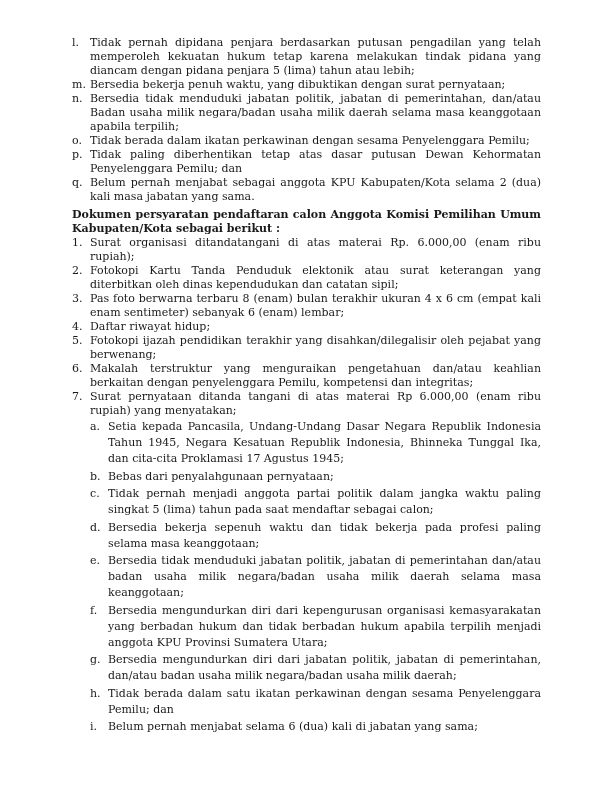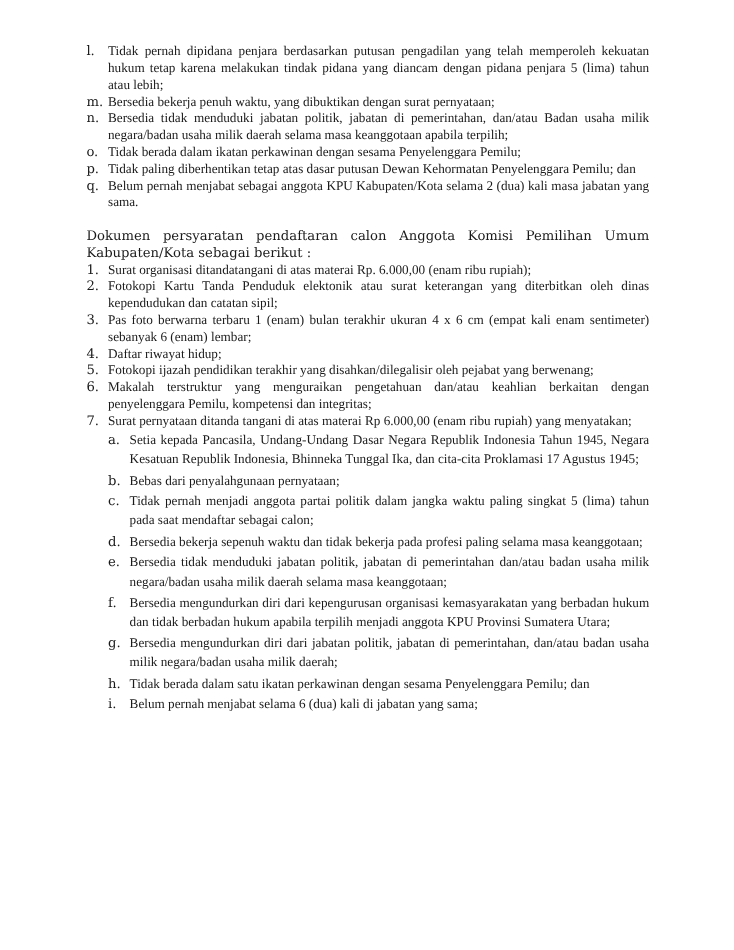--- a/index.html
+++ b/index.html
@@ -1,22 +1,22 @@
 <!DOCTYPE html>
 <html><head>
 <meta charset="utf-8">
 <style>
   html, body { margin: 0; padding: 0; background: #ffffff; }
   body { width: 612px; height: 792px; position: relative; overflow: hidden;
          font-family: "DejaVu Serif", "Liberation Serif", serif; color: #1a1a1a; }
   .page { position: absolute; left: 72px; top: 36px; width: 469px; font-size: 11px; line-height: 14px; }
   .item { display: flex; }
   .lbl { width: 18px; flex: none; }
-  .txt { flex: 1; text-align: justify; font-family: Liberation Serif, serif; }
-  .para { text-align: justify; margin-top: 14px; }
+  .txt { flex: 1; text-align: justify; }
+  .para { text-align: justify; margin-top: 4px; font-weight: bold; }
   .sub { margin-left: 18px; }
   .sub .item { line-height: 16px; margin-top: 1px; }
   .sub .item + .item { margin-top: 1.5px; }
 </style>
 </head>
 <body>
 
 <div class="page">
   <div>
     <div class="item">
@@ -51,21 +51,21 @@
     <div class="item">
         <span class="lbl">1.</span>
         <span class="txt">Surat organisasi ditandatangani di atas materai Rp. 6.000,00 (enam ribu rupiah);</span>
       </div>
     <div class="item">
         <span class="lbl">2.</span>
         <span class="txt">Fotokopi Kartu Tanda Penduduk elektonik atau surat keterangan yang diterbitkan oleh dinas kependudukan dan catatan sipil;</span>
       </div>
     <div class="item">
         <span class="lbl">3.</span>
-        <span class="txt">Pas foto berwarna terbaru 1 (enam) bulan terakhir ukuran 4 x 6 cm (empat kali enam sentimeter) sebanyak 6 (enam) lembar;</span>
+        <span class="txt">Pas foto berwarna terbaru 8 (enam) bulan terakhir ukuran 4 x 6 cm (empat kali enam sentimeter) sebanyak 6 (enam) lembar;</span>
       </div>
     <div class="item">
         <span class="lbl">4.</span>
         <span class="txt">Daftar riwayat hidup;</span>
       </div>
     <div class="item">
         <span class="lbl">5.</span>
         <span class="txt">Fotokopi ijazah pendidikan terakhir yang disahkan/dilegalisir oleh pejabat yang berwenang;</span>
       </div>
     <div class="item">

